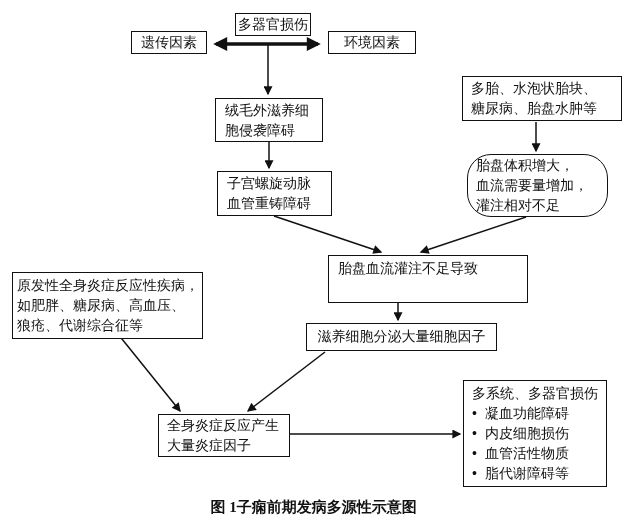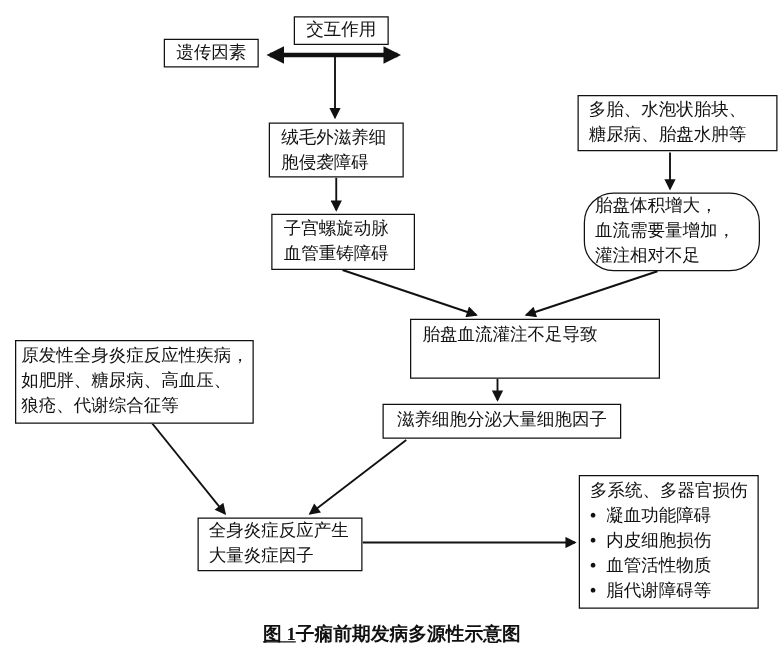--- a/index.html
+++ b/index.html
@@ -48,21 +48,21 @@
   .dot::before { content: "\2022"; font-weight: bold; }
   .caption {
     position: absolute;
     left: 0; top: 498px;
     width: 627px;
     text-align: center;
     font-size: 15px;
     font-weight: bold;
     color: #111111;
   }
-  .caption .cap-label { margin-right: 0; text-decoration: underline; }
+  .caption .cap-label { margin-right: 0; }
 </style>
 </head>
 <body>
 
 <div class="stage">
 
   <svg class="arrows" width="627" height="530" viewBox="0 0 627 530">
     <defs>
       <marker id="ah" viewBox="0 0 10 10" refX="8.5" refY="5" markerWidth="11" markerHeight="9" markerUnits="userSpaceOnUse" orient="auto-start-reverse">
         <path d="M0 0 L10 5 L0 10 Z" fill="#111111"></path>
@@ -77,27 +77,30 @@
     <line x1="536" y1="122" x2="536" y2="151" stroke="#111111" stroke-width="1.5" marker-end="url(#ah)"></line>
     <line x1="274" y1="216" x2="381" y2="252" stroke="#111111" stroke-width="1.5" marker-end="url(#ah)"></line>
     <line x1="526" y1="217" x2="421" y2="252" stroke="#111111" stroke-width="1.5" marker-end="url(#ah)"></line>
     <line x1="398" y1="303" x2="398" y2="320" stroke="#111111" stroke-width="1.5" marker-end="url(#ah)"></line>
     <line x1="325" y1="352" x2="248" y2="411" stroke="#111111" stroke-width="1.5" marker-end="url(#ah)"></line>
     <line x1="97" y1="308" x2="180" y2="411" stroke="#111111" stroke-width="1.5" marker-end="url(#ah)"></line>
     <line x1="290" y1="434" x2="460" y2="434" stroke="#111111" stroke-width="1.5" marker-end="url(#ah)"></line>
   </svg>
 
   <div class="node center" id="n-interaction">
-    <span class="ln">交互作用</span>
+    <span class="ln">多器官损伤</span>
   </div>
 
   <div class="node center" id="n-genetic">
     <span class="ln">遗传因素</span>
   </div>
 
+  <div class="node center" id="n-environment">
+    <span class="ln">环境因素</span>
+  </div>
 
   <div class="node" id="n-invasion">
     <span class="ln">绒毛外滋养细</span>
     <span class="ln">胞侵袭障碍</span>
   </div>
 
   <div class="node" id="n-spiral">
     <span class="ln">子宫螺旋动脉</span>
     <span class="ln">血管重铸障碍</span>
   </div>

